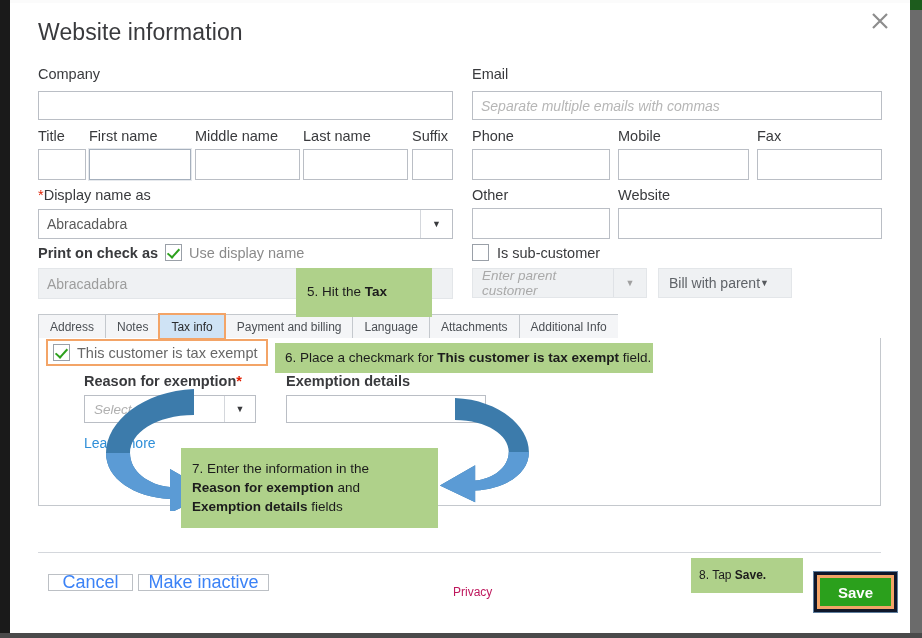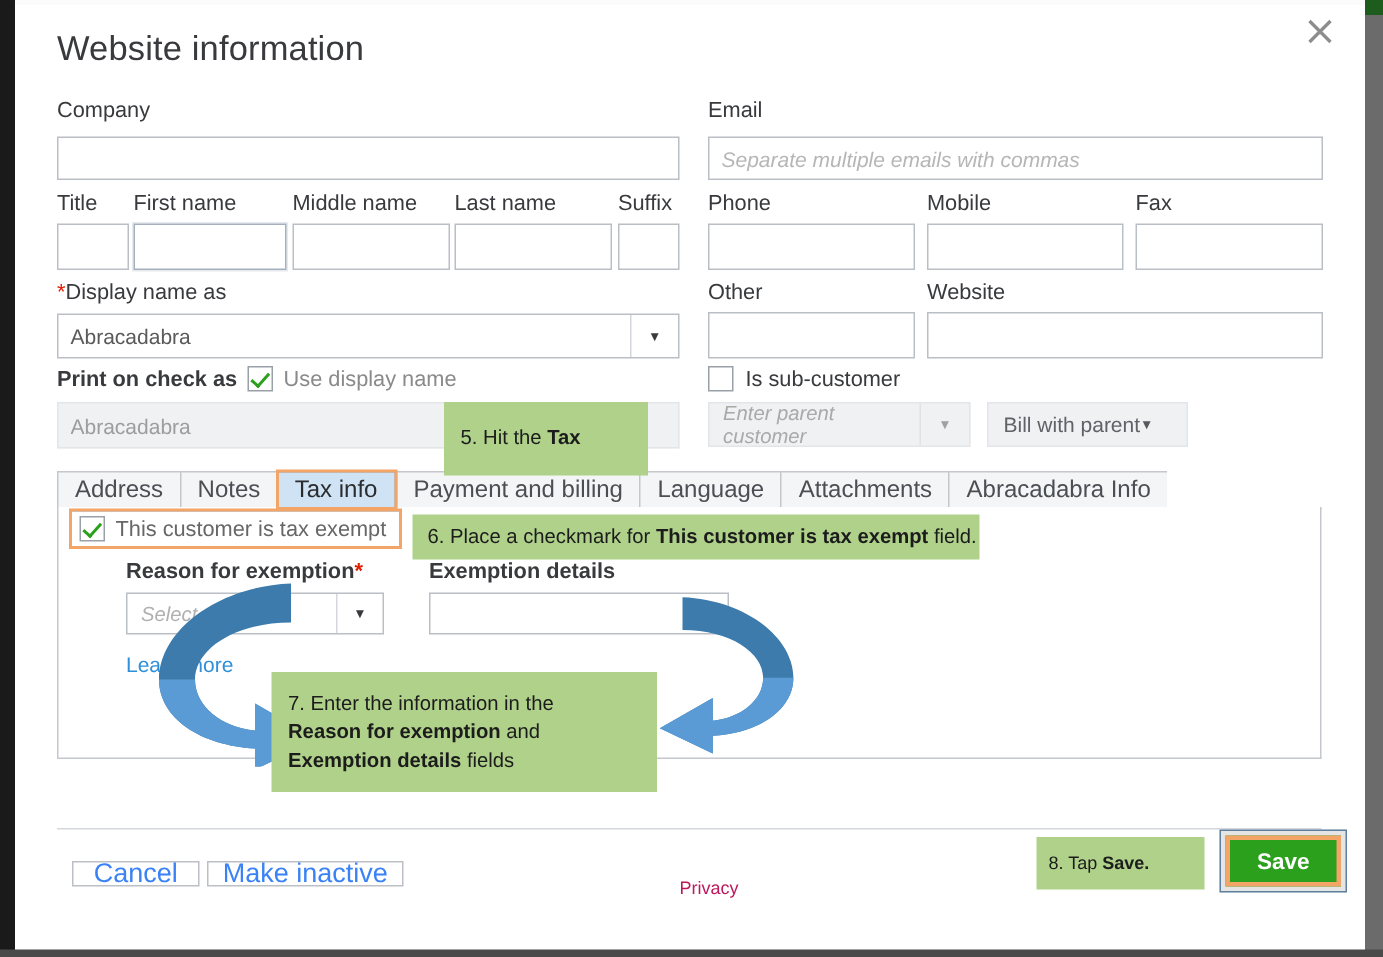--- a/index.html
+++ b/index.html
@@ -196,21 +196,21 @@
     border-bottom: 1px solid #c4c8cd;
     height: 25px;
   }
   .tab {
     box-sizing: border-box;
     height: 25px;
     padding: 0 11px;
     background: #f4f5f7;
     border: 1px solid #c4c8cd;
     border-right: none;
-    font-size: 16px;
+    font-size: 12px;
     color: #4b4f54;
     display: flex; align-items: center;
     cursor: pointer;
     white-space: nowrap;
   }
   .tab:last-of-type { border-right: 1px solid #c4c8cd; }
   .tab.active {
     background: #cfe3f5;
     color: #2b2c2e;
     position: relative;
@@ -287,25 +287,25 @@
     display: inline-flex; align-items: center; justify-content: center;
     cursor: pointer;
   }
   .btn-cancel { position: absolute; left: 38px; top: 571px; width: 85px; }
   .btn-makeinactive { position: absolute; left: 128px; top: 571px; width: 131px; }
   .privacy {
     position: absolute; left: 443px; top: 582px;
     font-size: 12px; color: #be185d; cursor: pointer;
   }
   .save-outer {
-    position: absolute; left: 803px; top: 550px;
+    position: absolute; left: 803px; top: 568px;
     width: 85px; height: 42px;
     box-sizing: border-box;
     border: 1px solid #5f7f9f;
-    background: #e5e5e5;
+    background: #0f172a;
     padding: 3px;
   }
   .save-inner {
     width: 100%; height: 100%;
     box-sizing: border-box;
     border: 3px solid #f3a467;
     background: #2ba01c;
     display: flex; align-items: center; justify-content: center;
   }
   .save-text {
@@ -417,21 +417,21 @@
     </div>
   </div>
 
   <div class="tabs">
     <div class="tab">Address</div>
     <div class="tab">Notes</div>
     <div class="tab active">Tax info</div>
     <div class="tab">Payment and billing</div>
     <div class="tab">Language</div>
     <div class="tab">Attachments</div>
-    <div class="tab">Abracadabra Info</div>
+    <div class="tab">Additional Info</div>
     <div class="tabs-filler"></div>
   </div>
 
   <div class="tabpanel"></div>
 
   <div class="taxexempt-box">
     <span class="chk checked"></span>
     <span class="taxexempt-label">This customer is tax exempt</span>
   </div>
 

